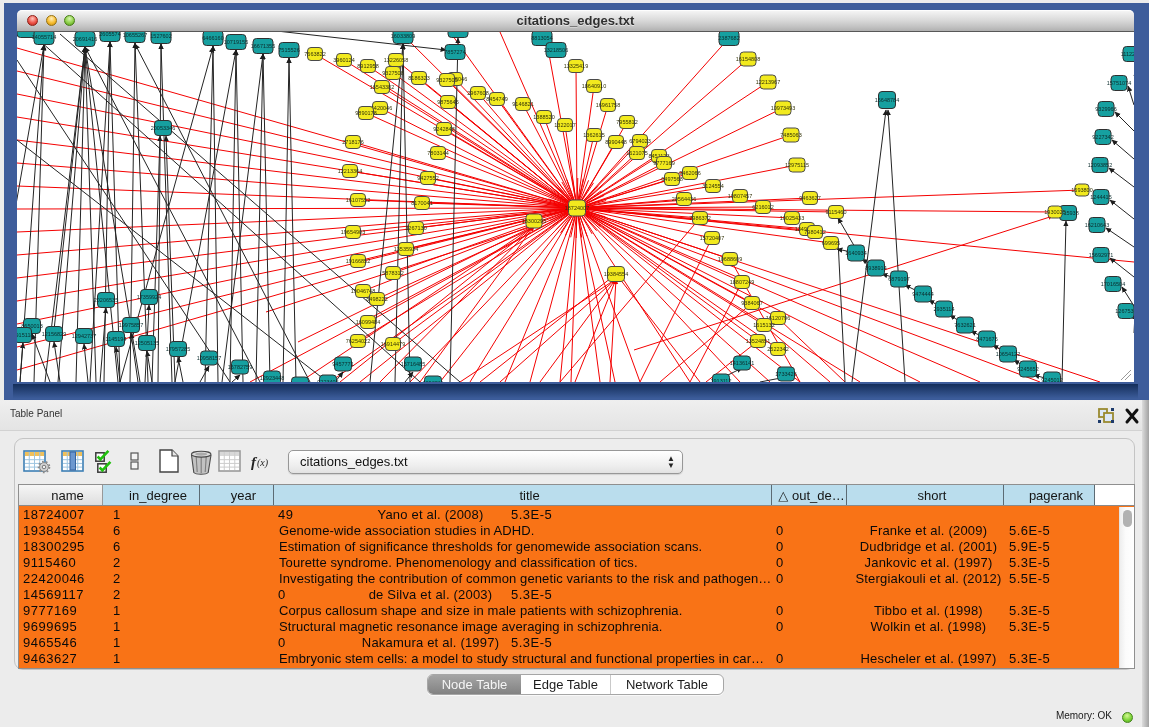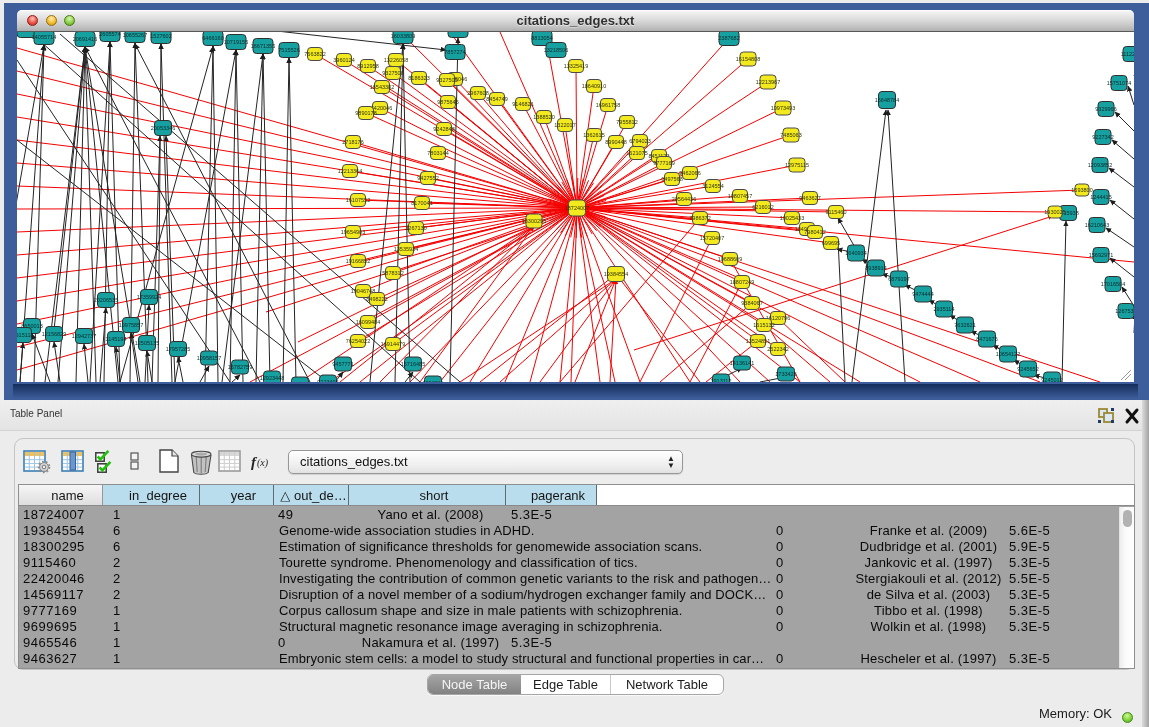--- a/index.html
+++ b/index.html
@@ -26,21 +26,21 @@
 #container { position:absolute; left:14px; top:7px; width:1121px; height:232px;
   border:1px solid #c4c4c4; border-radius:9px; background:#ededed; }
 #toolbar { position:absolute; left:4px; top:9px; width:290px; height:28px; }
 #combo { position:absolute; left:273px; top:11px; width:395px; height:24px;
   border:1px solid #979797; border-radius:5px;
   background:linear-gradient(180deg,#ffffff,#ededed 70%,#e2e2e2);
   box-shadow:0 1px 1px rgba(0,0,0,.12); font-size:13px; color:#111; line-height:22px;
   padding-left:11px; }
 #combo .st { position:absolute; right:7px; top:4px; font-size:8px; color:#222; line-height:7px; text-align:center; }
 #table { position:absolute; left:3px; top:45px; width:1117px; height:185px;
-  border:1px solid #8f8f8f; background:#a3a3a3; overflow:hidden; font-size:13px; }
+  border:1px solid #8f8f8f; background:#f97316; overflow:hidden; font-size:13px; }
 #thead { display:flex; height:21px; border-bottom:1px solid #8a8a8a; background:#badded; margin-bottom:1px; }
 #thead div { height:100%; line-height:21px; text-align:center; color:#151515;
   border-right:1px solid #5c6b74; padding-left:14px; overflow:hidden; white-space:nowrap; }
 #thead .h0 { width:84px; background:linear-gradient(180deg,#f6f6f6,#dedede); border-right:1px solid #989898; }
 #thead .h1 { width:97px; } #thead .h2 { width:74px; } #thead .h3 { width:498px; }
 #thead .h4 { width:75px; text-align:center; padding-left:5px; }
 #thead .h5 { width:157px; } #thead .h6 { width:91px; }
 #thead .h7 { flex:1; background:#fff; border-right:none; }
 .tr { display:flex; height:16px; line-height:16px; color:#0a0a0a; white-space:nowrap; font-size:13px; letter-spacing:0.5px; }
 .c { overflow:hidden; }
@@ -54,21 +54,21 @@
 #vscroll { position:absolute; right:0; top:22px; width:15px; height:162px;
   background:linear-gradient(90deg,#eeeeee,#fbfbfb 40%,#ffffff); border-left:1px solid #e2e2e2; }
 #vthumb { position:absolute; left:3px; top:3px; width:9px; height:17px; border-radius:5px; background:#b2b2b2; }
 #btns { position:absolute; left:427px; top:243px; height:21px; display:flex;
   border:1px solid #a6a6a6; border-radius:6px; overflow:hidden; background:#fff;
   box-shadow:0 1px 0 rgba(255,255,255,.7); }
 #btns div { height:100%; line-height:20px; text-align:center; font-size:13px; color:#1c1c1c; }
 #btns .sel { background:linear-gradient(180deg,#a5a5a5,#828282); color:#f5f5f5; width:93px; }
 #btns .b2 { width:90px; border-right:1px solid #c9c9c9; }
 #btns .b3 { width:112px; }
-#mem { position:absolute; right:37px; bottom:6px; font-size:13px; color:#1a1a1a; }
+#mem { position:absolute; right:37px; bottom:6px; font-size:10px; color:#1a1a1a; }
 #memdot { position:absolute; right:16px; bottom:4px; width:11px; height:11px; border-radius:50%;
   background:radial-gradient(circle at 45% 30%,#d6f794,#7ed53a 55%,#4ea51a); border:1px solid #44831a; }
 #rstrip { position:absolute; right:0; top:400px; width:7px; height:327px; z-index:5;
   background:linear-gradient(90deg,#dcdcdc,#a2a2a2); }
 </style></head>
 <body>
 <div id="win">
   <div id="titlebar">
       <span class="tl r"></span>
       <span class="tl y"></span>
@@ -688,20 +688,21 @@
           <circle cx="8" cy="8" r="4.4" fill="#d5d5d5" stroke="#888" stroke-width="1"></circle>
           <circle cx="8" cy="8" r="5.4" fill="none" stroke="#8a8a8a" stroke-width="1.8" stroke-dasharray="1.8 2"></circle>
           <circle cx="8" cy="8" r="1.8" fill="#efefef" stroke="#777"></circle>
         </svg></div>
     <div id="combo">citations_edges.txt<div class="st">▲<br>▼</div></div>
     <div id="table">
       <div id="thead">
           <div class="h0">name</div>
           <div class="h1">in_degree</div>
           <div class="h2">year</div>
+        <div class="h3">title</div>
           <div class="h4">△ out_de…</div>
           <div class="h5">short</div>
         <div class="h6">pagerank</div>
           <div class="h7"></div>
         </div>
       <div class="tr">
           <div class="c c0">18724007</div>
           <div class="c c1">1</div>
           <div class="c c2">2008</div>
           <div class="c c4">49</div>
@@ -741,21 +742,20 @@
           <div class="c c2">2012</div>
           <div class="c c3">Investigating the contribution of common genetic variants to the risk and pathogen…</div>
           <div class="c c4">0</div>
           <div class="c c5">Stergiakouli et al. (2012)</div>
           <div class="c c6">5.5E‑5</div>
         </div>
         <div class="tr">
           <div class="c c0">14569117</div>
           <div class="c c1">2</div>
           <div class="c c2">2002</div>
-          <div class="c c3">Disruption of a novel member of a sodium/hydrogen exchanger family and DOCK…</div>
           <div class="c c4">0</div>
           <div class="c c5">de Silva et al. (2003)</div>
           <div class="c c6">5.3E‑5</div>
         </div>
         <div class="tr">
           <div class="c c0">9777169</div>
           <div class="c c1">1</div>
           <div class="c c2">1998</div>
           <div class="c c3">Corpus callosum shape and size in male patients with schizophrenia.</div>
           <div class="c c4">0</div>

